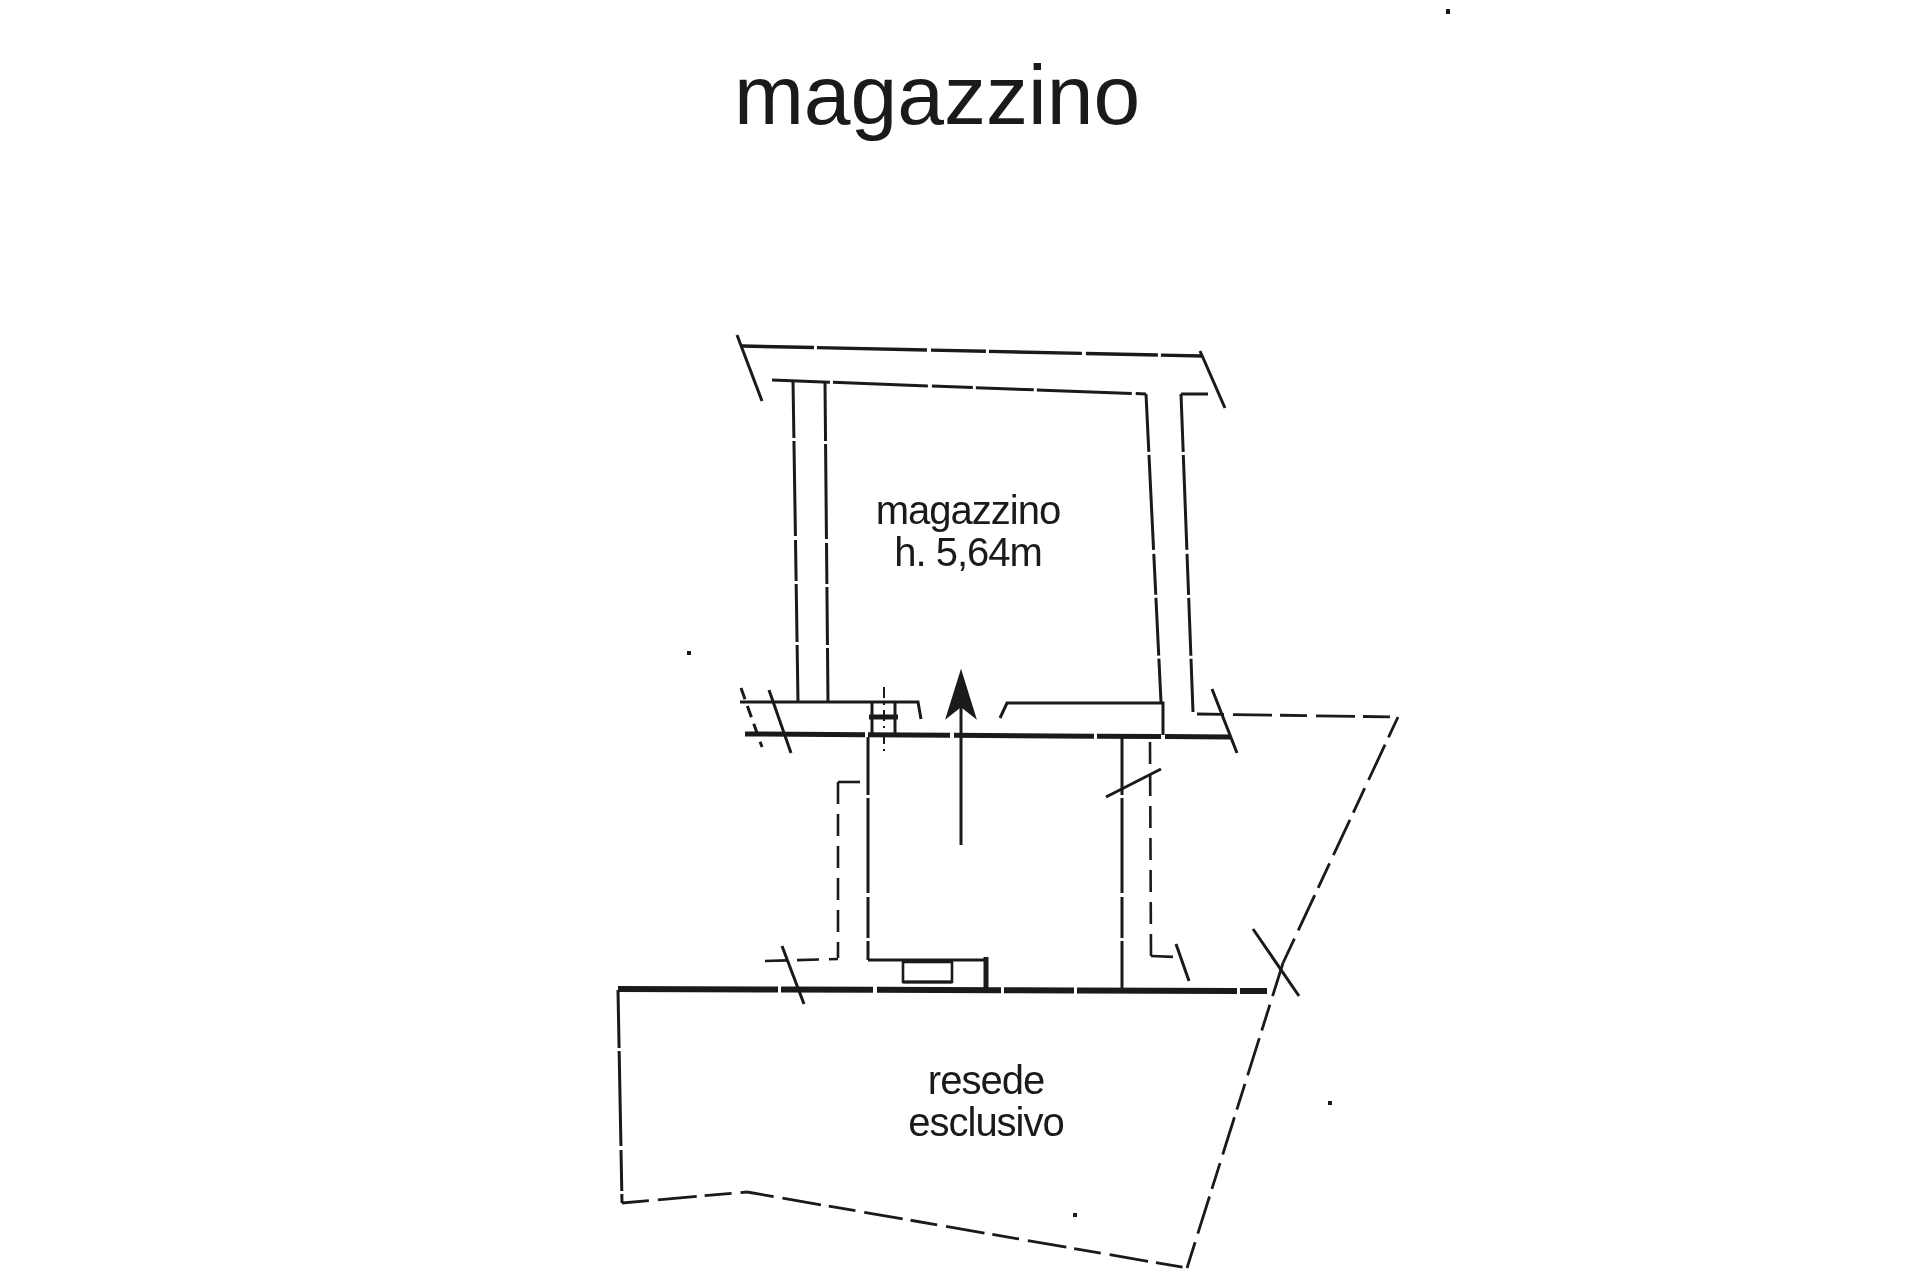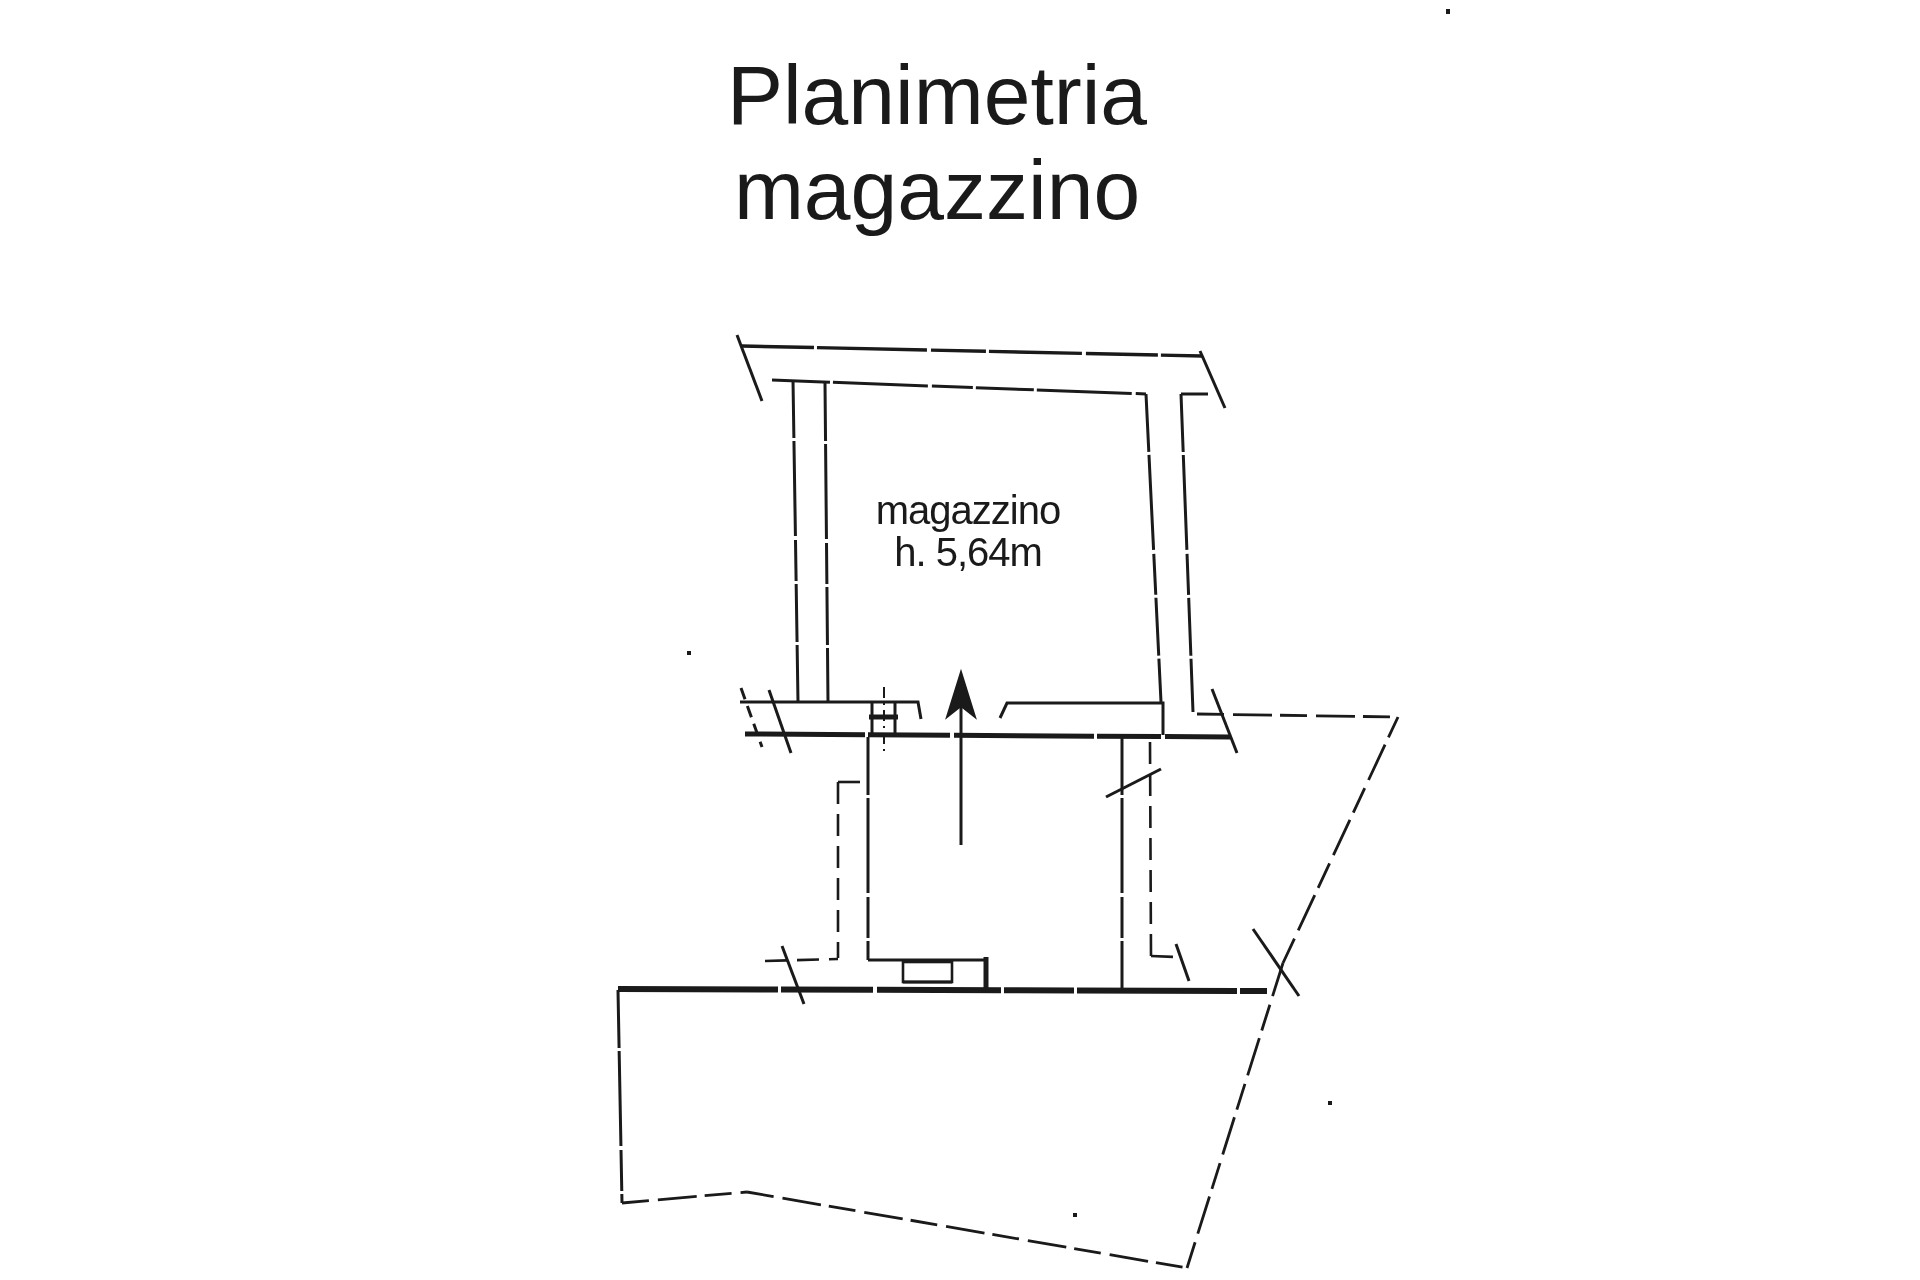--- a/index.html
+++ b/index.html
@@ -152,23 +152,26 @@
 
     <g fill="currentColor">
       <rect x="1446" y="9" width="4" height="5"></rect>
       <rect x="687" y="651" width="4" height="4"></rect>
       <rect x="1328" y="1101" width="4" height="4"></rect>
       <rect x="1073" y="1213" width="4" height="4"></rect>
     </g>
   </svg>
 
   <h1 class="page-title">
-      <span class="lbl-line">Planimetria</span>
       <span class="lbl-line">magazzino</span>
     </h1>
 
   <div class="room-label">
       <span class="lbl-line">magazzino</span>
       <span class="lbl-line">h. 5,64m</span>
     </div>
 
+  <div class="yard-label">
+      <span class="lbl-line">resede</span>
+      <span class="lbl-line">esclusivo</span>
+    </div>
 
 </div>
 
 </body></html>

